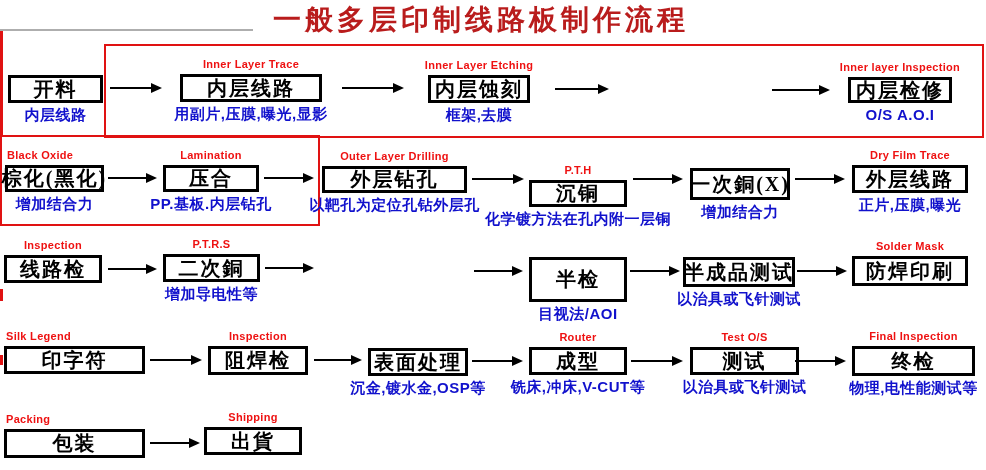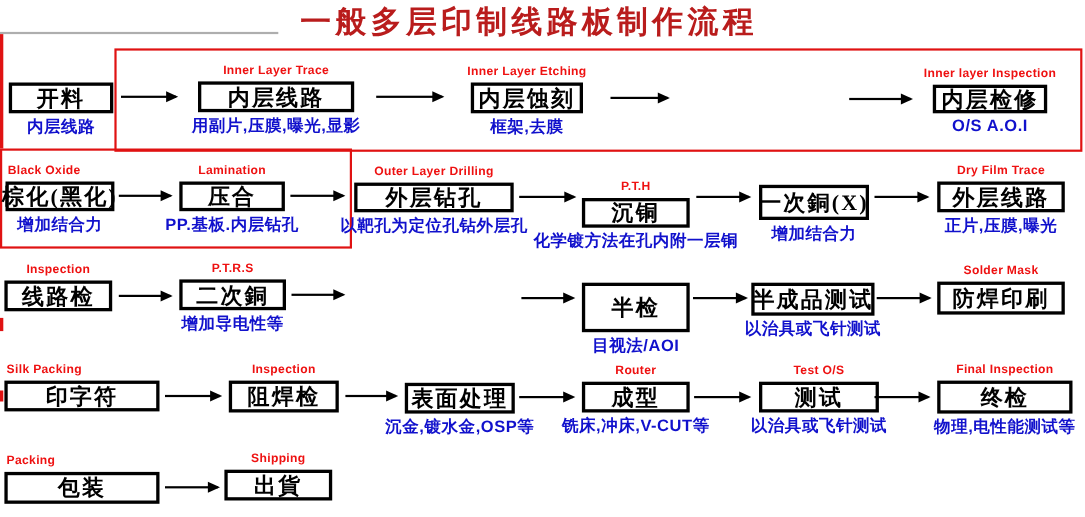--- a/index.html
+++ b/index.html
@@ -174,21 +174,21 @@
   <div class="arrow" style="left:797px;top:270px;width:48px">
       <i></i>
     </div>
 
   <div class="node" style="left:852px;top:256px;width:116px;height:30px">
     <div class="lbl">Solder Mask</div>
     <div class="box">防焊印刷</div>
   </div>
 
   <div class="node" style="left:4px;top:346px;width:141px;height:28px">
-    <div class="lbl lbl-left">Silk Packing</div>
+    <div class="lbl lbl-left">Silk Legend</div>
     <div class="box">印字符</div>
   </div>
   <div class="arrow" style="left:150px;top:359px;width:50px">
       <i></i>
     </div>
 
   <div class="node" style="left:208px;top:346px;width:100px;height:29px">
     <div class="lbl">Inspection</div>
     <div class="box">阻焊检</div>
   </div>

